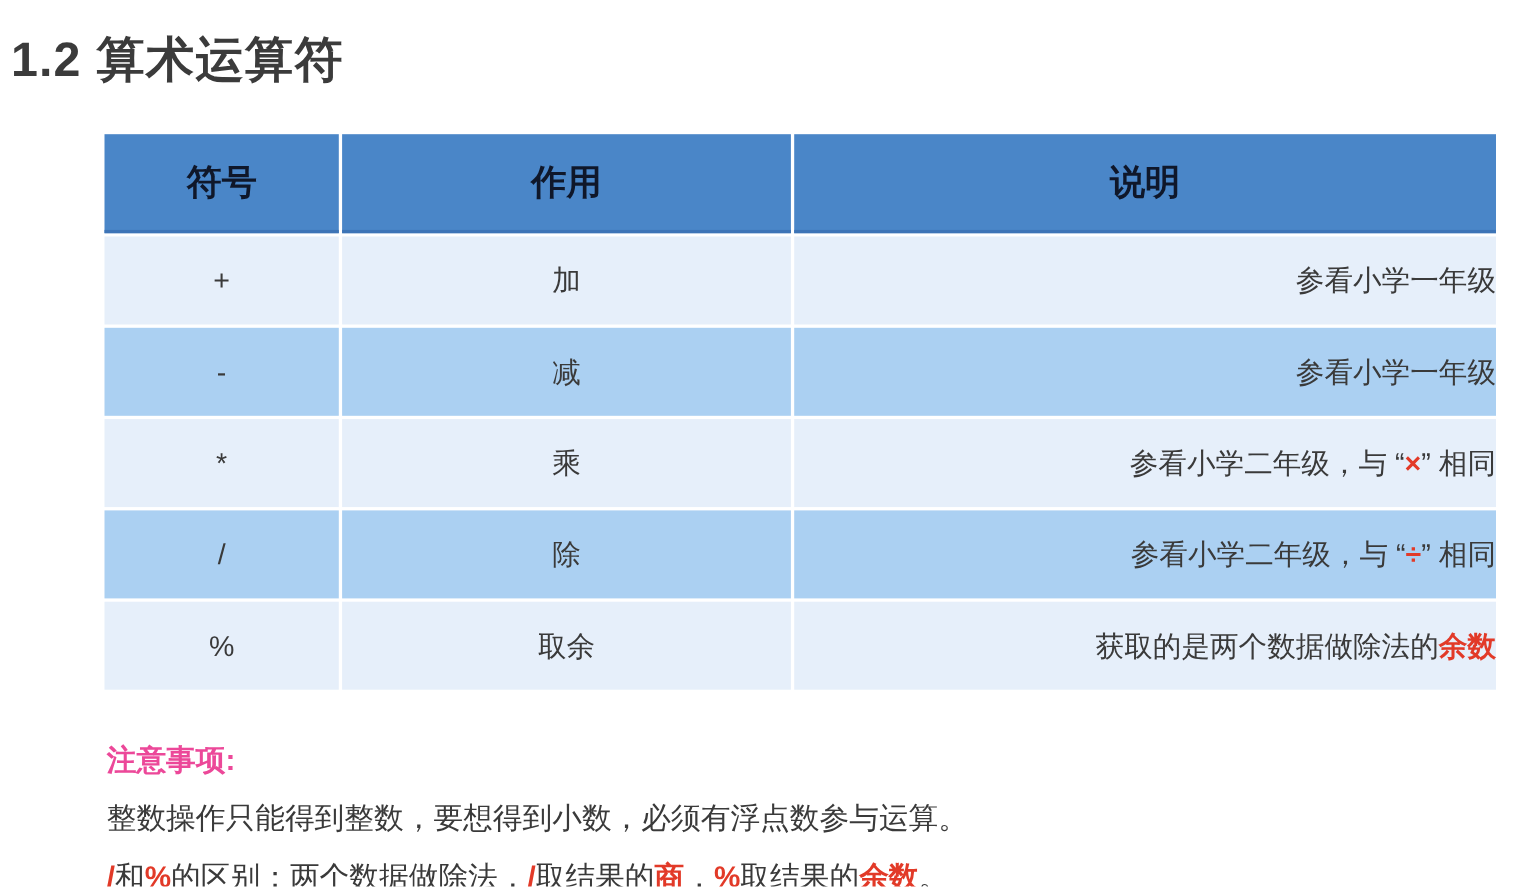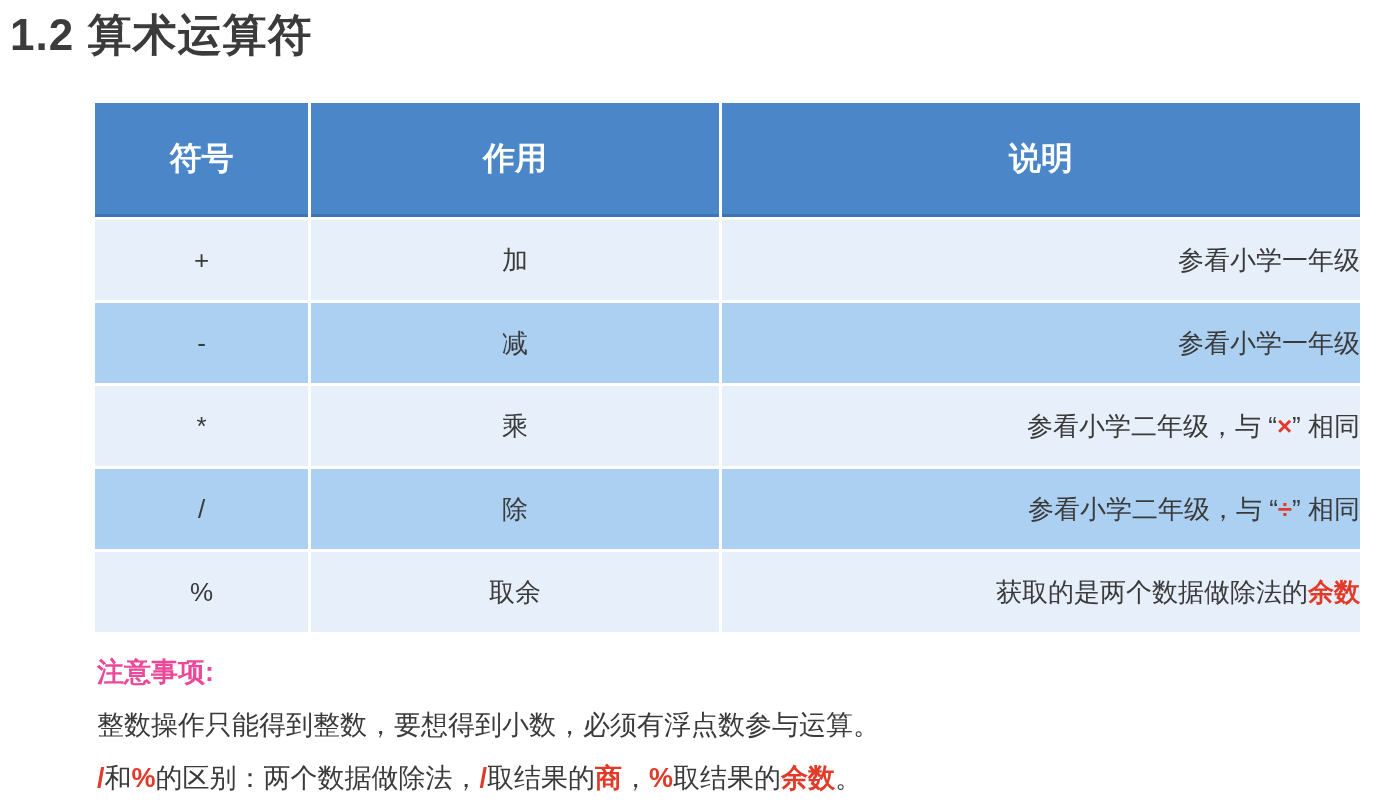--- a/index.html
+++ b/index.html
@@ -9,20 +9,21 @@
     width: 1385px;
     height: 806px;
     font-family: "Liberation Sans", "DejaVu Sans", sans-serif;
     color: #3a3a3a;
     overflow: hidden;
   }
   .page {
     position: relative;
     width: 1385px;
     height: 570px;
+    margin-top: 19px;
   }
   .title {
     margin: 0;
     position: absolute;
     left: 10px;
     top: 6px;
     font-size: 44px;
     font-weight: bold;
     letter-spacing: 1px;
     color: #3b3b3b;
@@ -34,27 +35,27 @@
     border-collapse: separate;
     border-spacing: 3px;
     table-layout: fixed;
     width: 1271px;
   }
   .op-table col.c1 { width: 213px; }
   .op-table col.c2 { width: 408px; }
   .op-table col.c3 { width: 638px; }
   .op-table th {
     background: #4a86c8;
-    color: #ffffff;
+    color: #0f172a;
     font-size: 32px;
     font-weight: bold;
     height: 87px;
     text-align: center;
     border-bottom: 3px solid #3d74b6;
-    padding: 12px;
+    padding: 0;
   }
   .op-table td {
     height: 80px;
     font-size: 26px;
     text-align: center;
     padding: 0;
     color: #3a3a3a;
   }
   .op-table tbody tr:nth-child(odd) td { background: #e6effa; }
   .op-table tbody tr:nth-child(even) td { background: #abd0f2; }

